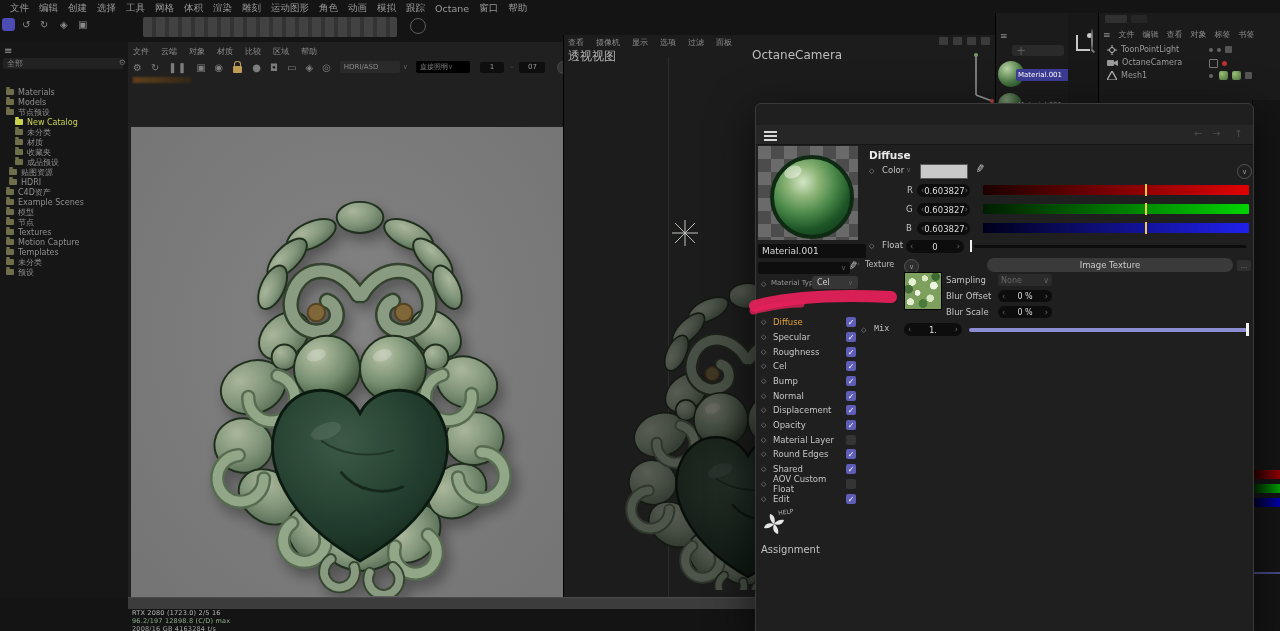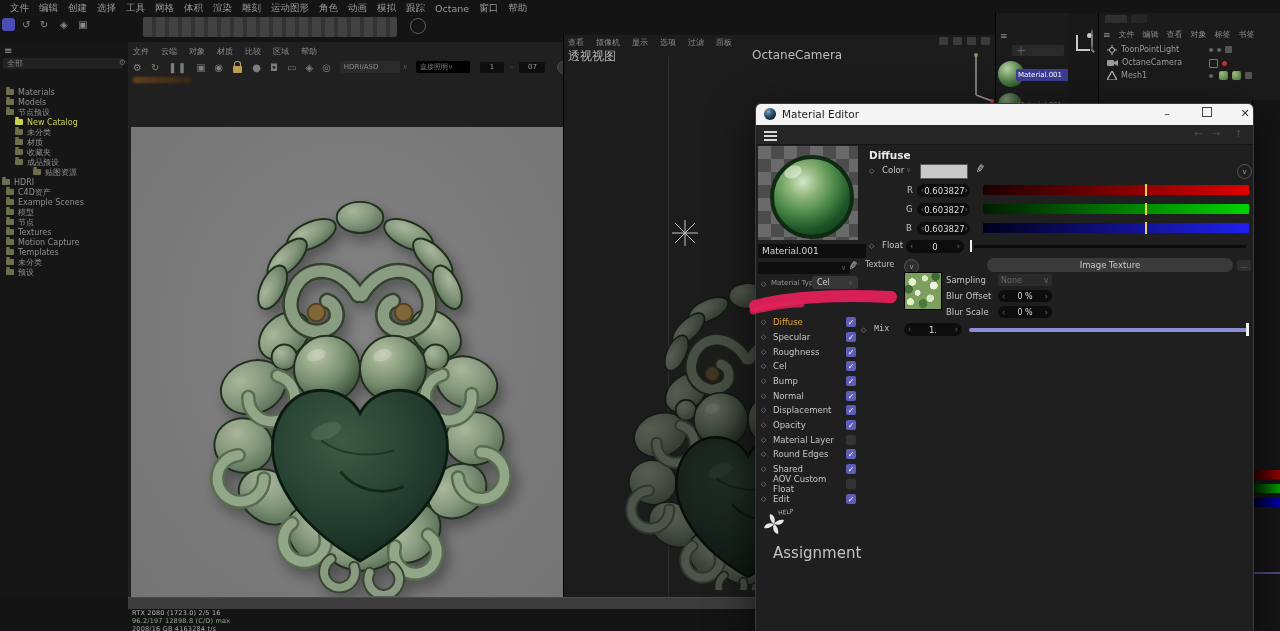--- a/index.html
+++ b/index.html
@@ -213,25 +213,25 @@
         <span>材质</span>
       </div>
     <div class="arow ind" style="left:6px;top:105px;">
         <i class="fold"></i>
         <span>收藏夹</span>
       </div>
     <div class="arow ind" style="left:6px;top:115px;">
         <i class="fold"></i>
         <span>成品预设</span>
       </div>
-    <div class="arow ind" style="left:24px;top:125px;">
+    <div class="arow ind" style="left:0;top:125px;">
         <i class="fold"></i>
         <span>贴图资源</span>
       </div>
-    <div class="arow" style="left:2px;top:135px;text-align:center;">
+    <div class="arow" style="left:9px;top:135px;text-align:center;">
         <i class="fold"></i>
         <span>HDRI</span>
       </div>
     <div class="arow" style="left:6px;top:145px;">
         <i class="fold"></i>
         <span>C4D资产</span>
       </div>
     <div class="arow" style="left:6px;top:155px;">
         <i class="fold"></i>
         <span>Example Scenes</span>
@@ -444,27 +444,20 @@
     <div class="abs" style="left:1px;top:472px;width:27px;height:2px;background:#4a4a8a;"></div>
   </div>
 
   <div class="abs" style="left:128px;top:597px;width:935px;height:11px;background:#3c3c3c;border-top:1px solid #4a4a4a;"></div>
   <span class="statline" style="left:132px;top:609px;color:#b9b9b9;">RTX 2080 (1723.0)    2/5    16</span>
   <span class="statline" style="left:132px;top:617px;color:#8fae8f;">96.2/197  12898.8 (C/D) max</span>
   <span class="statline" style="left:132px;top:625px;color:#a5a5a5;">2008/16 GB    4163284 t/s</span>
 
   <div class="abs" id="me-window">
 
-    <div class="me-title">
-      <div class="oball abs" style="left:8px;top:4px;"></div>
-      <span class="abs" style="left:26px;top:4px;font-size:10.5px;color:#1b1b1b;">Material Editor</span>
-      <span class="winbtn" style="left:400px;">–</span>
-      <span class="winbtn" style="left:440px;"><i style="display:inline-block;width:8px;height:8px;border:1px solid #444;"></i></span>
-      <span class="winbtn" style="left:478px;">✕</span>
-    </div>
 
     <div class="me-menustrip">
       <div class="hamb">
           <i></i>
           <i></i>
           <i></i>
         </div>
       <span class="abs" style="left:438px;top:3px;font-size:10px;color:#4d4d4d;">←</span>
       <span class="abs" style="left:456px;top:3px;font-size:10px;color:#4d4d4d;">→</span>
       <span class="abs" style="left:478px;top:3px;font-size:10px;color:#4d4d4d;">↑</span>
@@ -555,21 +548,21 @@
 
     <span class="abs" style="left:22px;top:404px;font-size:6px;color:#b0b0b0;transform:rotate(-8deg);">HELP</span>
     <svg class="abs" style="left:6px;top:408px;" width="24" height="24" viewBox="0 0 24 24">
       <g fill="#e6e6e6">
         <path d="M12,12 C14,7 12,3 8,2 C7,6 9,10 12,12 Z"></path>
         <path d="M12,12 C17,14 21,12 22,8 C18,7 14,9 12,12 Z"></path>
         <path d="M12,12 C10,17 12,21 16,22 C17,18 15,14 12,12 Z"></path>
         <path d="M12,12 C7,10 3,12 2,16 C6,17 10,15 12,12 Z"></path>
       </g>
     </svg>
-    <span class="abs" style="left:17px;top:440px;font-size:15px;color:#c2c2c2;">Assignment</span>
+    <span class="abs" style="left:5px;top:440px;font-size:10px;color:#c2c2c2;">Assignment</span>
 
     <span class="abs" style="left:113px;top:45px;font-size:10.5px;font-weight:bold;color:#e8e8e8;">Diffuse</span>
 
     <span class="abs dia" style="left:113px;top:63px;">◇</span>
     <span class="abs plabel" style="left:126px;top:61px;">Color</span>
     <span class="abs t7 dimmer" style="left:150px;top:62px;">∨</span>
     <div class="abs" style="left:164px;top:60px;width:46px;height:13px;background:#c9c9c9;border:1px solid #595959;"></div>
     <span class="abs" style="left:219px;top:58px;font-size:11px;color:#c9c9c9;display:inline-block;transform:rotate(80deg);">✎</span>
     <div class="abs" style="left:481px;top:60px;width:13px;height:13px;border:1px solid #555;border-radius:50%;display:flex;align-items:center;justify-content:center;">
         <span style="font-size:7px;color:#999;">∨</span>

